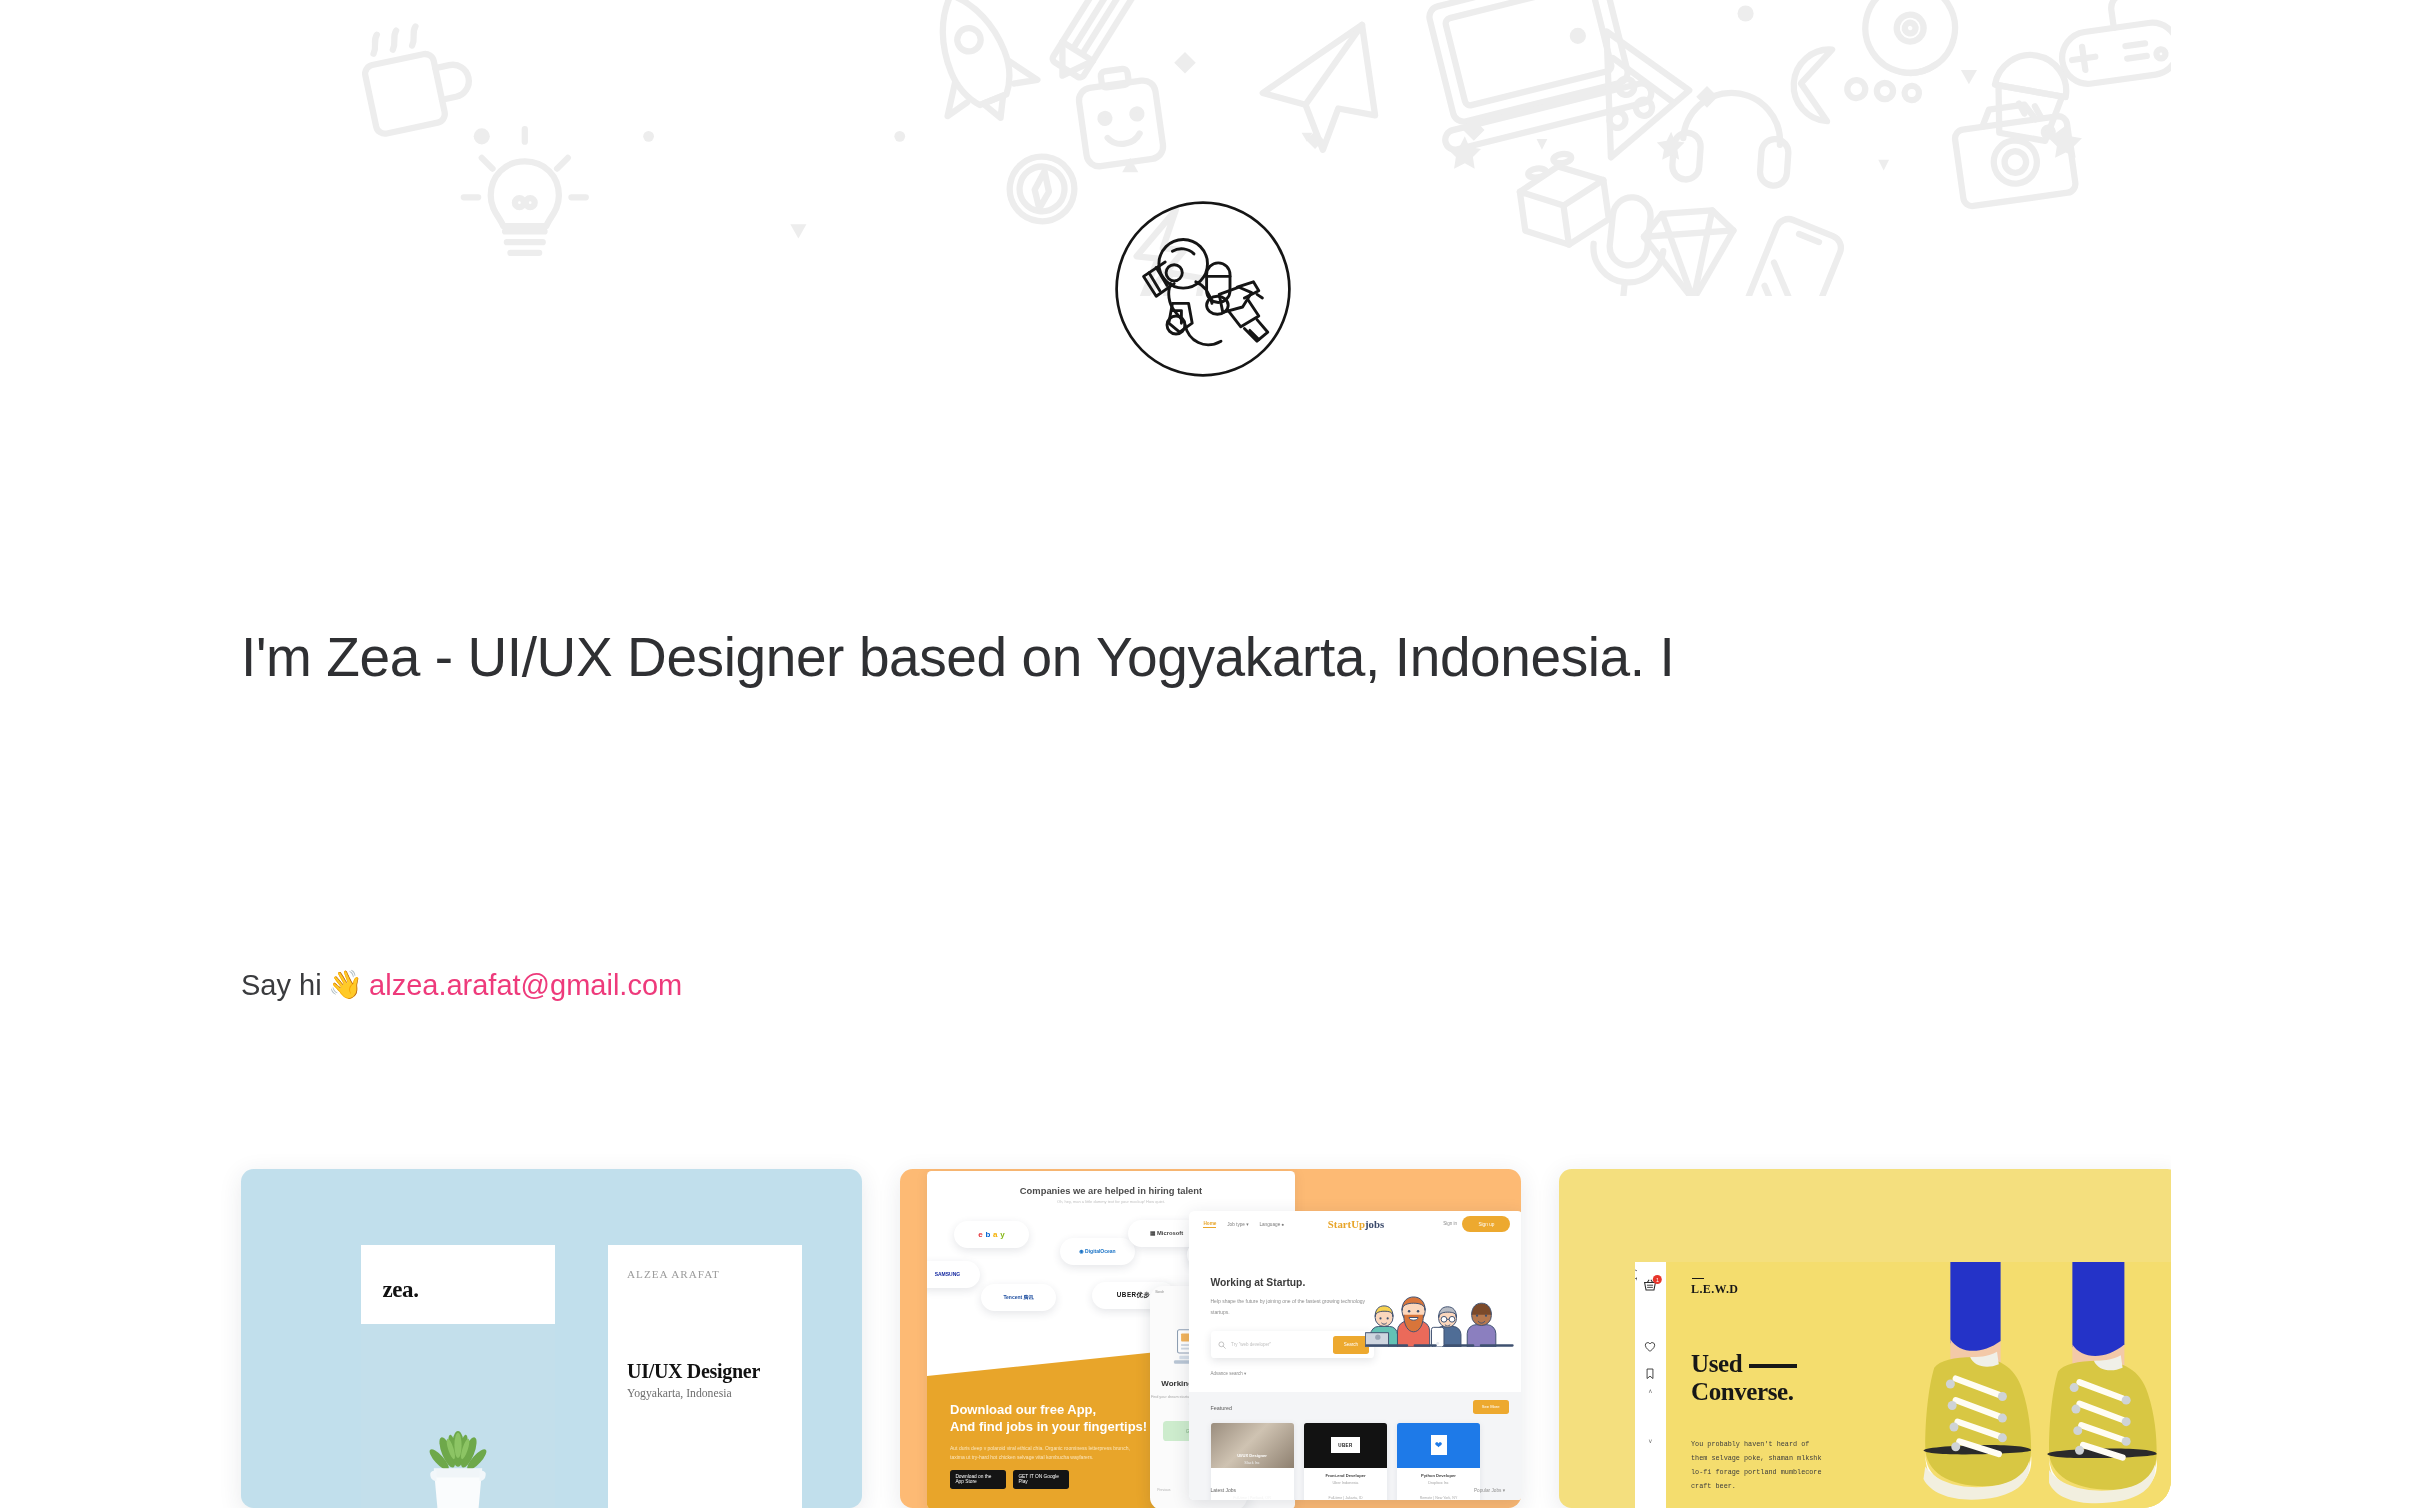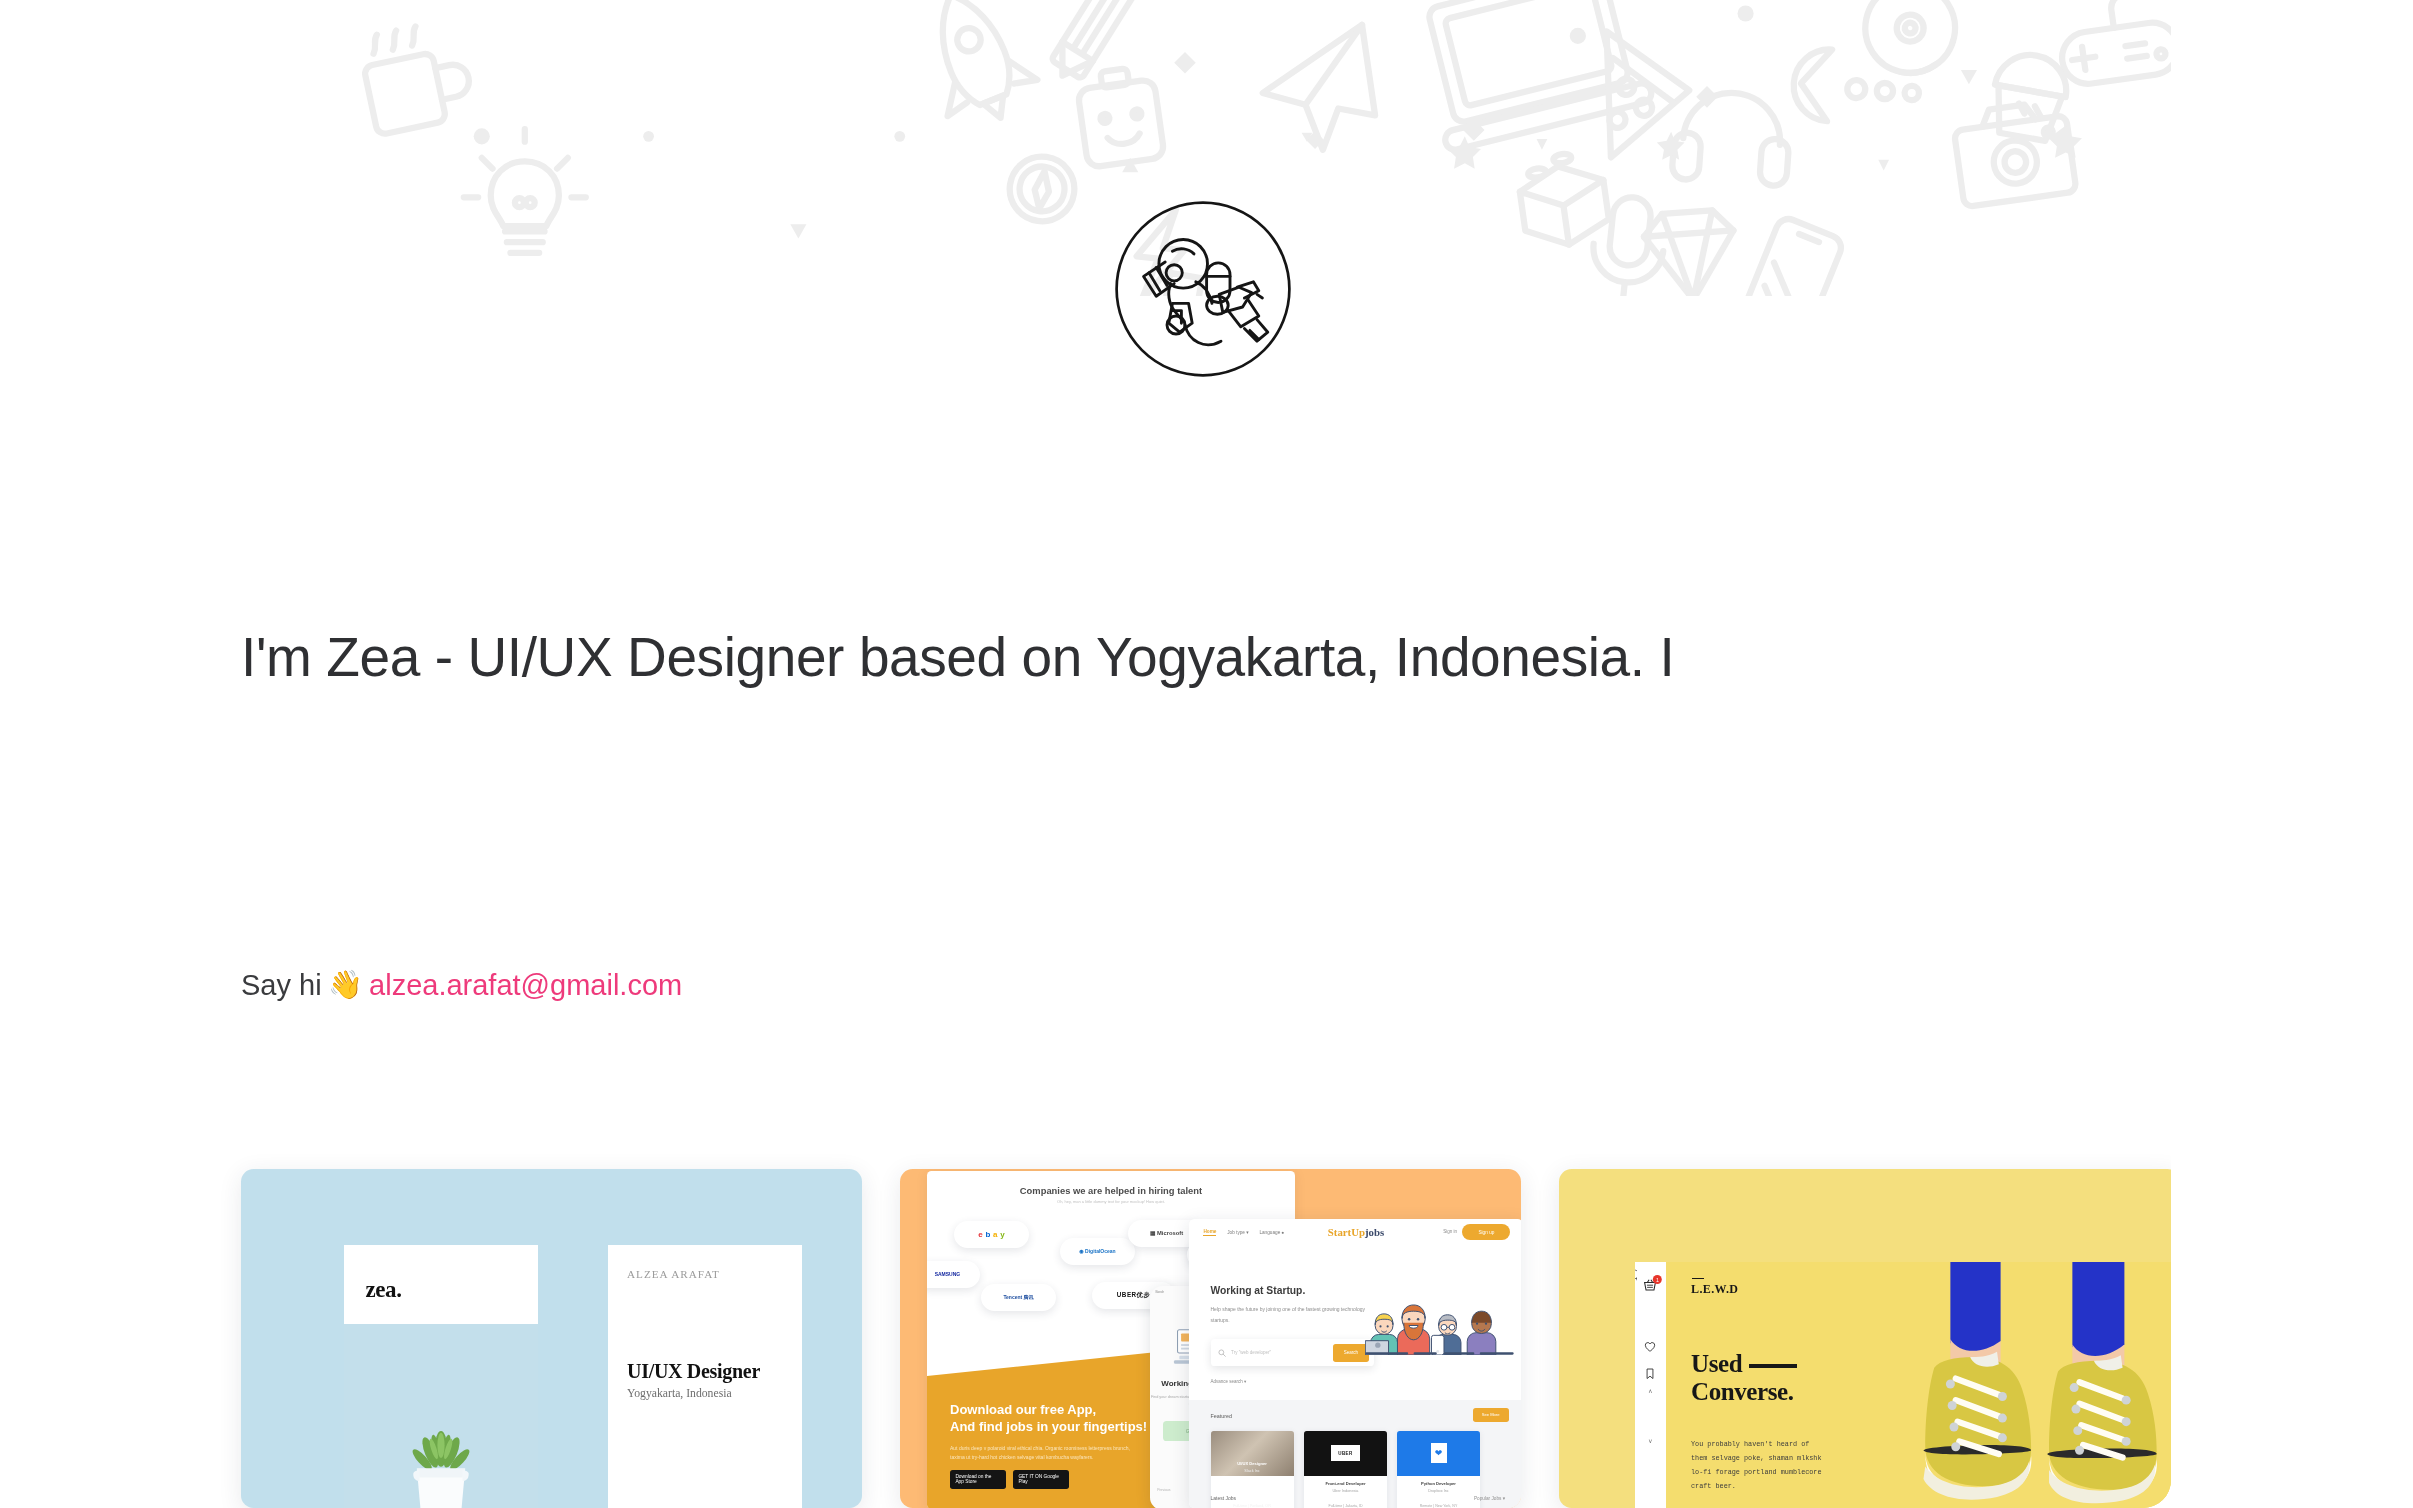--- a/index.html
+++ b/index.html
@@ -44,21 +44,21 @@
   
   .cards { position:absolute; left:241px; top:1169px; width:1939px; height:341px; display:flex; gap:38px; }
   .card {
     width:621px; height:339px; border-radius:12.6px; position:relative; overflow:hidden;
     box-shadow:0 5.4px 23px rgba(40,50,70,.10);
   }
 
   
   .c1 { background:#c1dfec; }
   .c1 .bcard { position:absolute; background:#fff; }
-  .c1 .bc-left { left:103px; top:76px; width:194px; height:263px; }
+  .c1 .bc-left { left:120px; top:76px; width:194px; height:263px; }
   .c1 .bc-left .lgo {
     position:absolute; left:21.5px; top:32px;
     font-family:"Liberation Serif", serif; font-weight:700; font-size:23px; color:#111;
     letter-spacing:-0.4px;
   }
   .c1 .bc-left .photo {
     position:absolute; left:0; top:79px; width:194px; height:184px;
     background:#c3dfeb;
   }
   .c1 .pot { position:absolute; left:50%; bottom:0; transform:translateX(-50%); width:77px; height:86px; }
@@ -113,21 +113,21 @@
   .c2 .phone .pt { position:absolute; left:0; width:100%; text-align:center; }
   .c2 .phone .pt1 { top:93px; font-size:8px; font-weight:700; color:#333; }
   .c2 .phone .pt2 { top:108px; font-size:3.8px; color:#aaa; line-height:1.9; }
   .c2 .phone .btn { position:absolute; left:12.6px; right:12.6px; top:135px; height:20px;
     background:#cdeccd; border-radius:3.6px; color:#7fae7f; font-size:5px;
     display:flex; align-items:center; justify-content:center; }
   .c2 .phone .pag { position:absolute; left:7.2px; right:7.2px; bottom:16px; height:7.2px;
     display:flex; align-items:center; justify-content:space-between; font-size:3.4px; color:#b3b3b3; }
 
   .c2 .webB {
-    position:absolute; left:289px; top:50px; width:334px; height:289px; background:#fff;
+    position:absolute; left:289px; top:42px; width:334px; height:289px; background:#fff;
     border-radius:5.4px; overflow:hidden; box-shadow:0 4.5px 18px rgba(30,40,60,.13);
   }
   .c2 .webB .nav { position:absolute; top:0; left:0; right:0; height:27px;
     display:flex; align-items:center; padding:0 14.4px; gap:10.8px; font-size:4.7px; color:#7b7b7b; }
   .c2 .webB .nav .home { color:#e8a52a; font-weight:700; border-bottom:0.9px solid #e8a52a; padding-bottom:1.8px; }
   .c2 .webB .brand { position:absolute; left:50%; transform:translateX(-50%); top:7.2px;
     font-size:10.8px; font-weight:700; color:#e8a52a; font-family:"Liberation Serif", serif; }
   .c2 .webB .brand i { color:#3b4a6b; font-style:normal; }
   .c2 .webB .signin { position:absolute; right:66px; top:10px; font-size:4.5px; color:#8b8b8b; }
   .c2 .webB .signup { position:absolute; right:12.6px; top:5.4px; width:48px; height:15.3px;

